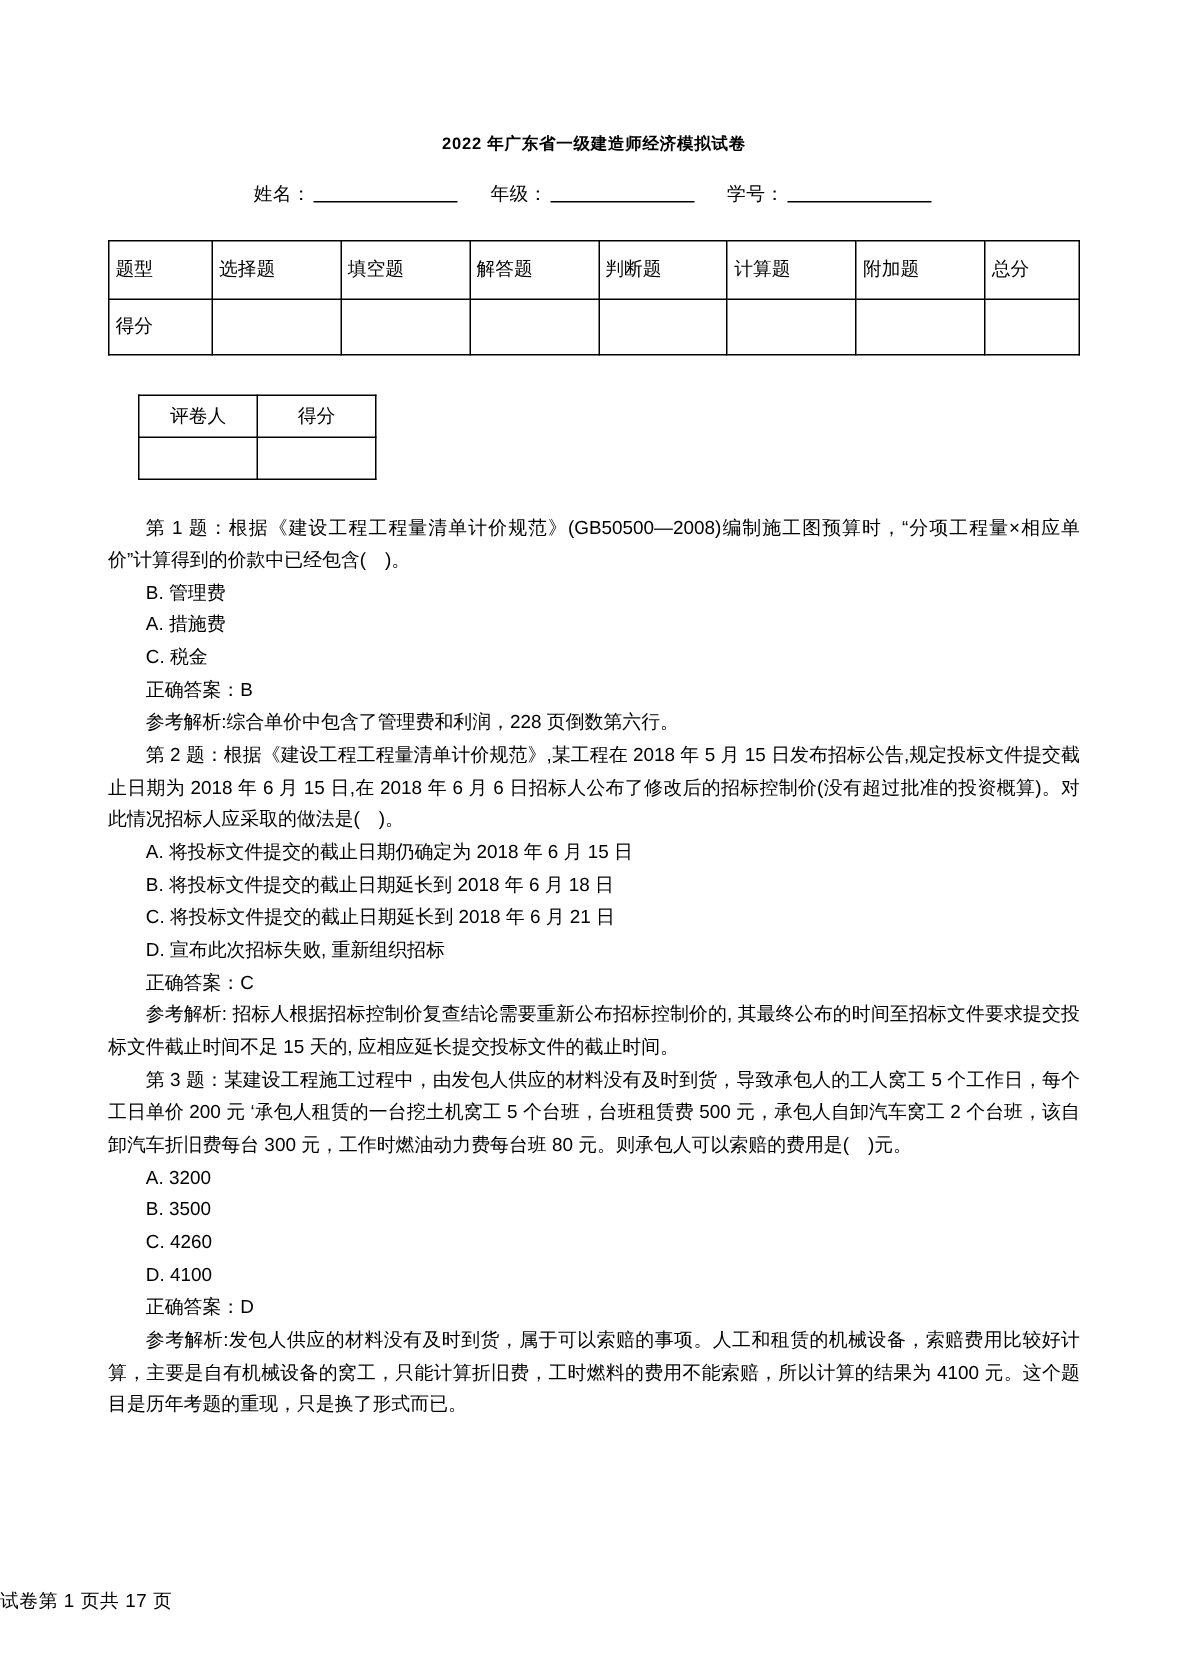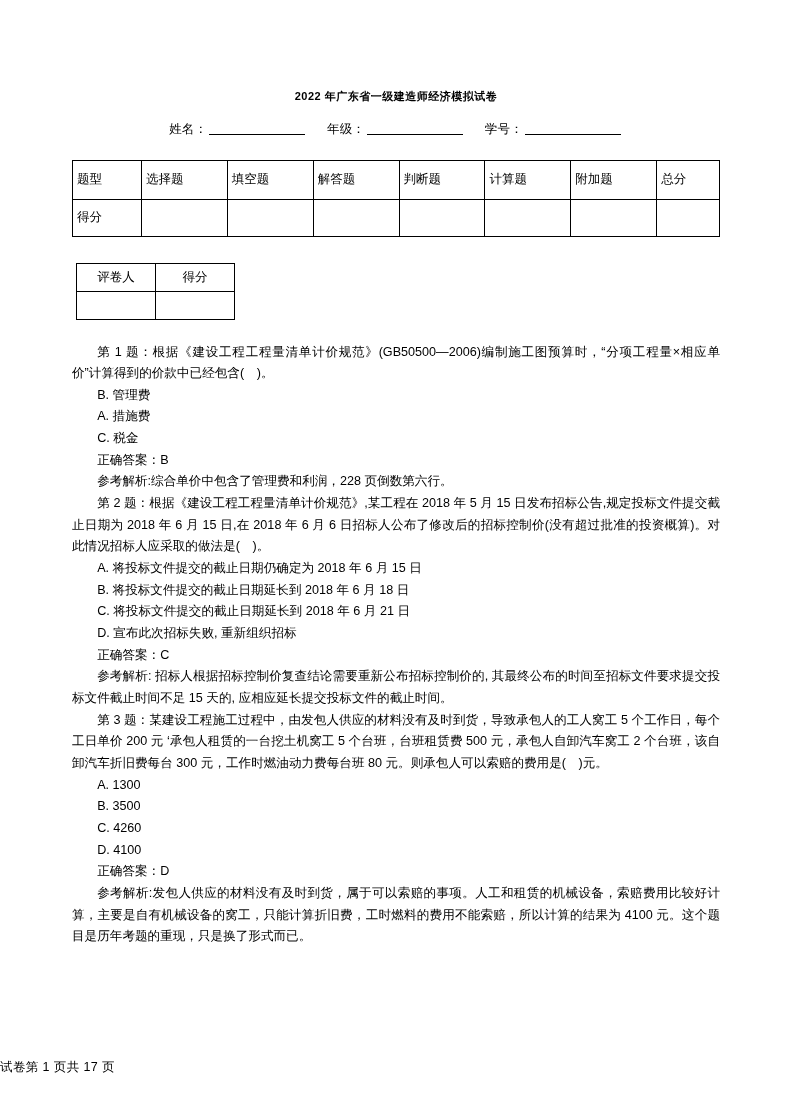--- a/index.html
+++ b/index.html
@@ -59,21 +59,21 @@
   }
   table.score-table tr.head td {
     height: 34px;
   }
   table.score-table td.first-col {
     width: 60px;
   }
   table.grader-table {
     border-collapse: collapse;
     margin-bottom: 22px;
-    margin-left: 4px;
+    margin-left: 20px;
   }
   table.grader-table td {
     border: 1px solid #000;
     width: 76px;
     height: 25px;
     text-align: center;
     font-size: 12.5px;
   }
   .body-text {
     font-size: 12.6px;
@@ -153,41 +153,41 @@
       <tr>
         <td></td>
         <td></td>
       </tr>
     </tbody>
   </table>
 
   <div class="body-text">
 
     <div>
-      <p class="para">第 1 题：根据《建设工程工程量清单计价规范》(GB50500—2006)编制施工图预算时，“分项工程量×相应单价”计算得到的价款中已经包含(　)。</p>
+      <p class="para">第 1 题：根据《建设工程工程量清单计价规范》(GB50500—2008)编制施工图预算时，“分项工程量×相应单价”计算得到的价款中已经包含(　)。</p>
       <p class="opt">B. 管理费</p>
       <p class="opt">A. 措施费</p>
       <p class="opt">C. 税金</p>
       <p class="answer">正确答案：B</p>
       <p class="analysis">参考解析:综合单价中包含了管理费和利润，228 页倒数第六行。</p>
     </div>
 
     <div>
       <p class="para">第 2 题：根据《建设工程工程量清单计价规范》,某工程在 2018 年 5 月 15 日发布招标公告,规定投标文件提交截止日期为 2018 年 6 月 15 日,在 2018 年 6 月 6 日招标人公布了修改后的招标控制价(没有超过批准的投资概算)。对此情况招标人应采取的做法是(　)。</p>
       <p class="opt">A. 将投标文件提交的截止日期仍确定为 2018 年 6 月 15 日</p>
       <p class="opt">B. 将投标文件提交的截止日期延长到 2018 年 6 月 18 日</p>
       <p class="opt">C. 将投标文件提交的截止日期延长到 2018 年 6 月 21 日</p>
       <p class="opt">D. 宣布此次招标失败, 重新组织招标</p>
       <p class="answer">正确答案：C</p>
       <p class="analysis">参考解析: 招标人根据招标控制价复查结论需要重新公布招标控制价的, 其最终公布的时间至招标文件要求提交投标文件截止时间不足 15 天的, 应相应延长提交投标文件的截止时间。</p>
     </div>
 
     <div>
       <p class="para">第 3 题：某建设工程施工过程中，由发包人供应的材料没有及时到货，导致承包人的工人窝工 5 个工作日，每个工日单价 200 元 ‘承包人租赁的一台挖土机窝工 5 个台班，台班租赁费 500 元，承包人自卸汽车窝工 2 个台班，该自卸汽车折旧费每台 300 元，工作时燃油动力费每台班 80 元。则承包人可以索赔的费用是(　)元。</p>
-      <p class="opt">A. 1300</p>
+      <p class="opt">A. 3200</p>
       <p class="opt">B. 3500</p>
       <p class="opt">C. 4260</p>
       <p class="opt">D. 4100</p>
       <p class="answer">正确答案：D</p>
       <p class="analysis">参考解析:发包人供应的材料没有及时到货，属于可以索赔的事项。人工和租赁的机械设备，索赔费用比较好计算，主要是自有机械设备的窝工，只能计算折旧费，工时燃料的费用不能索赔，所以计算的结果为 4100 元。这个题目是历年考题的重现，只是换了形式而已。</p>
     </div>
 
   </div>
 
   <div class="footer">试卷第 1 页共 17 页</div>

